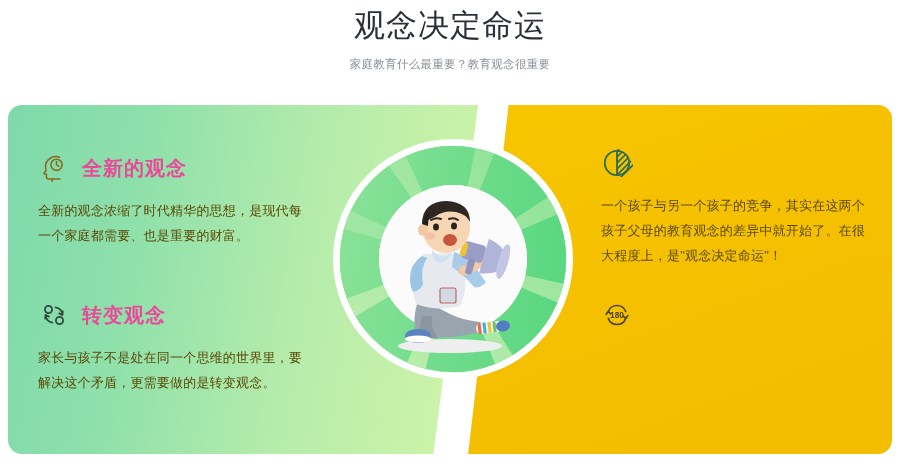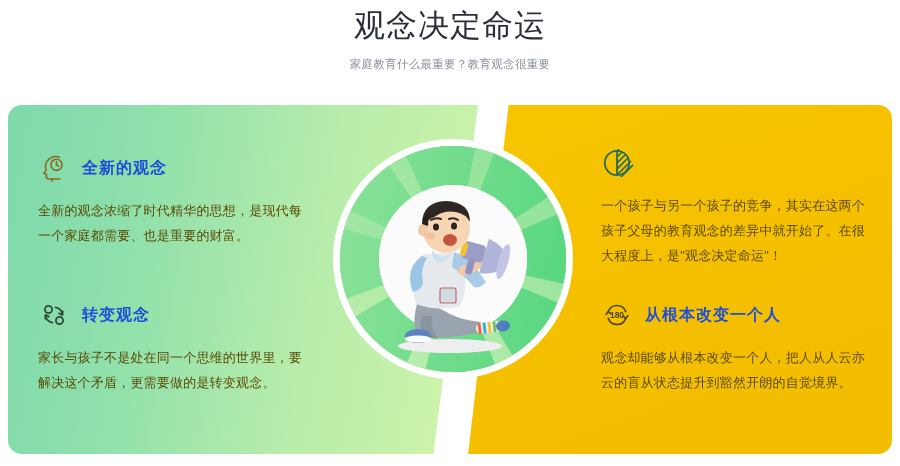--- a/index.html
+++ b/index.html
@@ -89,23 +89,23 @@
     gap: 12px;
     height: 36px;
   }
   .block-icon {
     width: 32px;
     height: 32px;
     flex: 0 0 32px;
     display: block;
   }
   .block-title {
-    font-size: 16px;
+    font-size: 20px;
     font-weight: bold;
-    color: #1d4ed8;
+    color: #ec4899;
     letter-spacing: 1px;
     white-space: nowrap;
     text-align: right;
   }
   .block-body {
     margin-top: 12px;
     font-size: 13px;
     line-height: 25px;
     color: #4a4f57;
     letter-spacing: 0.2px;
@@ -210,23 +210,21 @@
     <div class="block-head">
       <span class="block-icon">
         <svg viewBox="0 0 32 32" width="32" height="32" fill="none" stroke="#4a4426" stroke-width="1.7" stroke-linecap="round" stroke-linejoin="round">
           <path d="M7.3 19.5a9.3 9.3 0 0 0 17.4 0"></path>
           <path d="M24.7 12.5a9.3 9.3 0 0 0-17.4 0"></path>
           <path d="M5.2 15.3l2.1-2.8l2.4 2.4"></path>
           <path d="M26.8 16.7l-2.1 2.8l-2.4-2.4"></path>
           <text x="16" y="19.4" text-anchor="middle" font-family="'Liberation Sans', sans-serif" font-size="8.4" font-weight="bold" fill="#4a4426" stroke="none">180</text>
         </svg>
       </span>
-      <span class="block-title">从根本改变一个人</span>
     </div>
-    <div class="block-body">观念却能够从根本改变一个人，把人从人云亦云的盲从状态提升到豁然开朗的自觉境界。</div>
   </div>
 
 </div>
 
 <div class="center-graphic">
   <svg viewBox="0 0 242 242" width="242" height="242">
     <defs>
       <linearGradient id="segA" x1="0" y1="0" x2="1" y2="1">
         <stop offset="0" stop-color="#3ecf6e"></stop>
           <stop offset="1" stop-color="#63d982"></stop>

